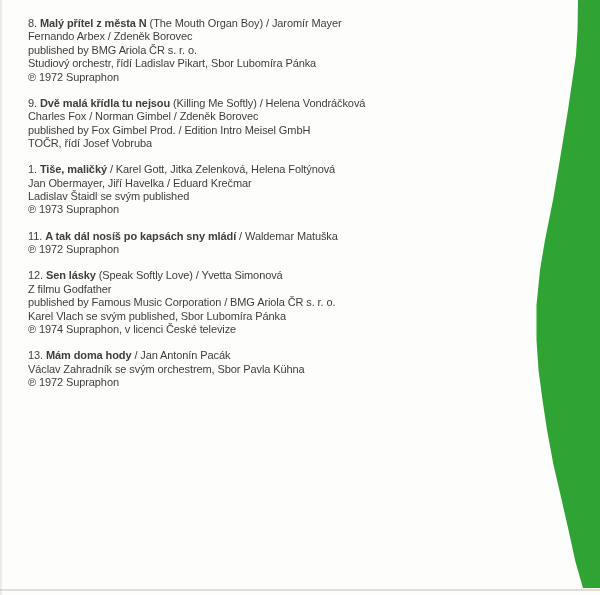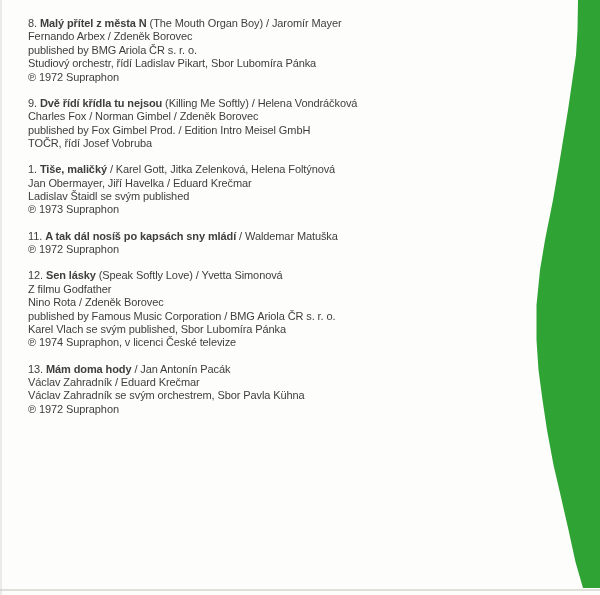--- a/index.html
+++ b/index.html
@@ -75,21 +75,21 @@
     <div class="line first">
       <span class="num">8. </span><span class="title">Malý přítel z města N</span><span class="rest"> (The Mouth Organ Boy) / Jaromír Mayer</span>
     </div>
   <div class="line">Fernando Arbex / Zdeněk Borovec</div>
         <div class="line">published by BMG Ariola ČR s. r. o.</div>
         <div class="line">Studiový orchestr, řídí Ladislav Pikart, Sbor Lubomíra Pánka</div>
         <div class="line">℗ 1972 Supraphon</div>
       </div>
       <div class="track">
     <div class="line first">
-      <span class="num">9. </span><span class="title">Dvě řídí křídla tu nejsou</span><span class="rest"> (Killing Me Softly) / Helena Vondráčková</span>
+      <span class="num">9. </span><span class="title">Dvě malá křídla tu nejsou</span><span class="rest"> (Killing Me Softly) / Helena Vondráčková</span>
     </div>
   <div class="line">Charles Fox / Norman Gimbel / Zdeněk Borovec</div>
         <div class="line">published by Fox Gimbel Prod. / Edition Intro Meisel GmbH</div>
         <div class="line">TOČR, řídí Josef Vobruba</div>
       </div>
       <div class="track">
     <div class="line first">
       <span class="num">1. </span><span class="title">Tiše, maličký</span><span class="rest"> / Karel Gott, Jitka Zelenková, Helena Foltýnová</span>
     </div>
   <div class="line">Jan Obermayer, Jiří Havelka / Eduard Krečmar</div>
@@ -100,30 +100,28 @@
     <div class="line first">
       <span class="num">11. </span><span class="title">A tak dál nosíš po kapsách sny mládí</span><span class="rest"> / Waldemar Matuška</span>
     </div>
         <div class="line">℗ 1972 Supraphon</div>
       </div>
       <div class="track">
     <div class="line first">
       <span class="num">12. </span><span class="title">Sen lásky</span><span class="rest"> (Speak Softly Love) / Yvetta Simonová</span>
     </div>
   <div class="line">Z filmu Godfather</div>
-        <div class="line">Nino Rota / Zdeněk Borovec</div>
         <div class="line">published by Famous Music Corporation / BMG Ariola ČR s. r. o.</div>
         <div class="line">Karel Vlach se svým published, Sbor Lubomíra Pánka</div>
         <div class="line">℗ 1974 Supraphon, v licenci České televize</div>
       </div>
       <div class="track">
     <div class="line first">
       <span class="num">13. </span><span class="title">Mám doma hody</span><span class="rest"> / Jan Antonín Pacák</span>
     </div>
-  <div class="line">Václav Zahradník / Eduard Krečmar</div>
         <div class="line">Václav Zahradník se svým orchestrem, Sbor Pavla Kühna</div>
         <div class="line">℗ 1972 Supraphon</div>
       </div>
     </div>
 
   <div class="scan-left-edge"></div>
   <div class="scan-bottom-line"></div>
 
 </div>
 

